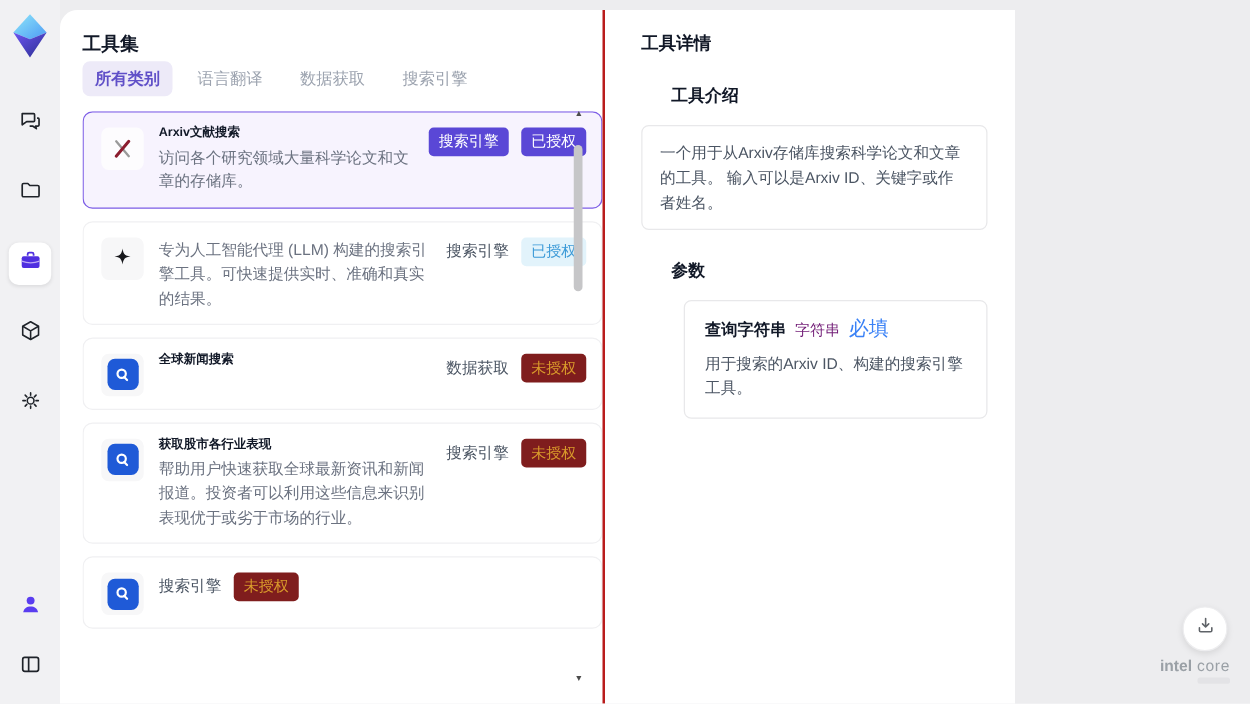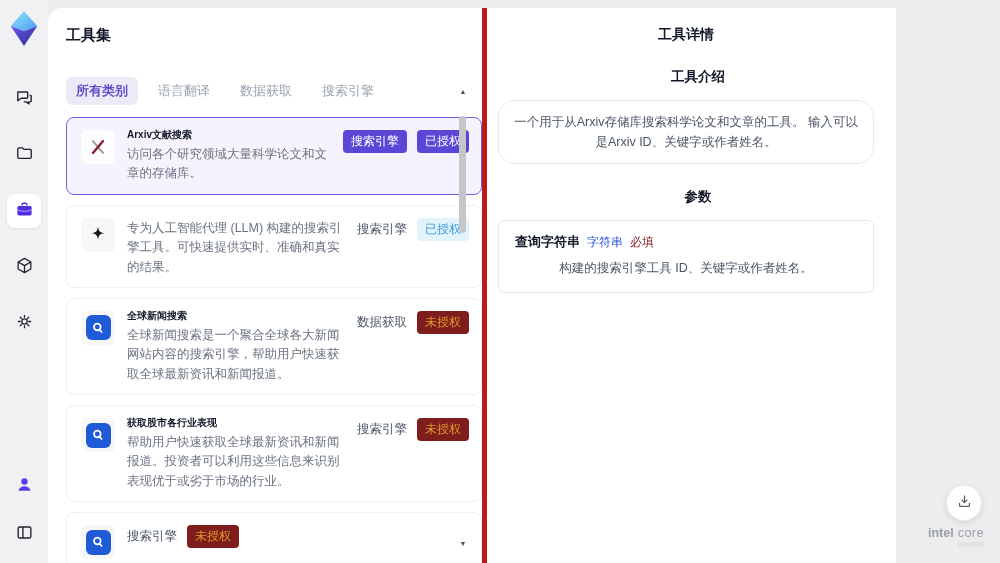--- a/index.html
+++ b/index.html
@@ -21,28 +21,28 @@
   .rail-btn {
     width:34px; height:34px; display:flex; align-items:center; justify-content:center;
     border-radius:8px; cursor:pointer;
   }
   .rail-btn svg { width:19px; height:19px; }
   .rail-btn.active { background:#ffffff; box-shadow:0 1px 3px rgba(0,0,0,.08); }
   .rail-bottom { position:absolute; bottom:12px; left:0; width:48px; display:flex; flex-direction:column; align-items:center; gap:14px; }
 
   
   .card {
-    position:absolute; left:48px; top:8px; width:848px; height:555px;
+    position:absolute; left:48px; top:8px; width:764px; height:555px;
     background:#ffffff; border-top-left-radius:14px; display:flex; overflow:hidden;
   }
 
   
   .tools-col { width:454px; height:100%; padding:18px 0 0 18px; position:relative; }
   .tools-title { font-size:15px; font-weight:bold; color:#111827; }
-  .tabs { display:flex; gap:10px; margin-top:32px; align-items:center;text-align:right; }
+  .tabs { display:flex; gap:10px; margin-top:4px; align-items:center;text-align:right; }
   .tab {
     font-size:13px; color:#9CA3AF; padding:5px 10px; border-radius:6px; cursor:pointer; white-space:nowrap;
   }
   .tab.active { background:#EDEAF8; color:#6050C8; font-weight:bold; }
 
   .tool-list { margin-top:12px; width:416px; display:flex; flex-direction:column; gap:10px; height:463px; overflow:hidden; }
   .tool-card {
     display:flex; align-items:flex-start; gap:12px;
     border:1px solid #F0F0F2; border-radius:8px; background:#fff;
     padding:10px 12px 10px 14px; cursor:pointer;
@@ -68,32 +68,32 @@
   .pill.solid { background:#5A47D6; color:#ffffff; }
   .pill.ok    { background:#E2F3FB; color:#3D9BD8; }
   .pill.no    { background:#7f1d1d; color:#D99A2B; }
 
   
   .vscroll { position:absolute; right:14px; top:80px; width:10px; height:467px; }
   .vscroll .arrow { position:absolute; left:1px; width:8px; text-align:center; font-size:7px; color:#4b4b4b; line-height:7px; }
   .vscroll .thumb { position:absolute; left:1px; top:28px; width:7px; height:117px; background:#C6C6C8; border-radius:4px; }
 
   
-  .details-col { flex:1 1 auto; height:100%; border-left:5px solid #b91c1c; padding:18px 22px 0 11px; position:relative;text-align:center; }
+  .details-col { flex:1 1 auto; height:100%; border-left:2px solid #b91c1c; padding:18px 22px 0 29px; position:relative; }
   .details-title { font-size:14px; font-weight:bold; color:#111827; }
   .section-h { font-size:13.5px; font-weight:bold; color:#111827; margin-top:24px;margin-left:24px; }
   .intro-box {
-    margin-top:14px; border:1px solid #E8E8EA; border-radius:17px;
+    margin-top:14px; border:1px solid #E8E8EA; border-radius:6px;
     padding:11px 14px; font-size:12.5px; color:#4B5563; line-height:1.6;
   }
-  .param-box { margin-top:14px; border:1px solid #E8E8EA; border-radius:6px; padding:12px 16px 14px; }
+  .param-box { margin-top:14px; border:1px solid #E8E8EA; border-radius:6px; padding:12px 16px 14px;margin-left:34px; }
   .param-head { display:flex; align-items:baseline; gap:7px; }
   .param-name { font-size:13px; font-weight:bold; color:#111827; }
-  .param-type { font-size:12px; color:#1d4ed8; }
-  .param-req  { font-size:12px; color:#7f1d1d; }
+  .param-type { font-size:12px; color:#701a75; }
+  .param-req  { font-size:16px; color:#3b82f6; }
   .param-desc { font-size:12.5px; color:#4B5563; margin-top:8px; line-height:1.5; }
 
   
   .fab {
     position:absolute; right:18px; bottom:42px; width:36px; height:36px; border-radius:50%;
     background:#fff; border:1px solid #EDEDEF; box-shadow:0 2px 6px rgba(0,0,0,.10);
     display:flex; align-items:center; justify-content:center; cursor:pointer;
   }
   .fab svg { width:17px; height:17px; }
   .brand { position:absolute; right:16px; bottom:16px; text-align:left; }
@@ -236,21 +236,20 @@
     <div class="tool-icon">
               <span class="blue-sq">
                 <svg viewBox="0 0 24 24">
                   <circle cx="11" cy="10.5" r="5" fill="none" stroke="#ffffff" stroke-width="2.6"></circle>
                   <path d="M14 14.5L17.5 18" stroke="#ffffff" stroke-width="2.6" stroke-linecap="round"></path>
                 </svg>
               </span>
             </div>
     <div class="tool-main">
       <div class="tool-name">全球新闻搜索</div>
-      <div class="tool-desc">全球新闻搜索是一个聚合全球各大新闻网站内容的搜索引擎，帮助用户快速获取全球最新资讯和新闻报道。</div>
     </div>
     <div class="tool-meta">
       <span class="tool-cat">数据获取</span>
       <span class="pill no">未授权</span>
     </div>
   </div>
 
   <div class="tool-card">
     <div class="tool-icon">
               <span class="blue-sq">
@@ -302,21 +301,21 @@
         <span>一个用于从Arxiv存储库搜索科学论文和文章的工具。 输入可以是Arxiv ID、关键字或作者姓名。</span>
       </div>
 
       <h3 class="section-h">参数</h3>
       <div class="param-box">
         <div class="param-head">
           <span class="param-name">查询字符串</span>
           <span class="param-type">字符串</span>
           <span class="param-req">必填</span>
         </div>
-        <div class="param-desc">构建的搜索引擎工具 ID、关键字或作者姓名。</div>
+        <div class="param-desc">用于搜索的Arxiv ID、构建的搜索引擎工具。</div>
       </div>
     </section>
   </main>
 
   <div class="fab">
     <span>
       <svg viewBox="0 0 24 24" fill="none" stroke="#5f6368" stroke-width="1.8" stroke-linecap="round" stroke-linejoin="round" width="17" height="17">
         <path d="M12 4v9M8.5 10L12 13.5 15.5 10"></path>
         <path d="M5 14.5v3a1.5 1.5 0 0 0 1.5 1.5h11a1.5 1.5 0 0 0 1.5-1.5v-3"></path>
       </svg>

